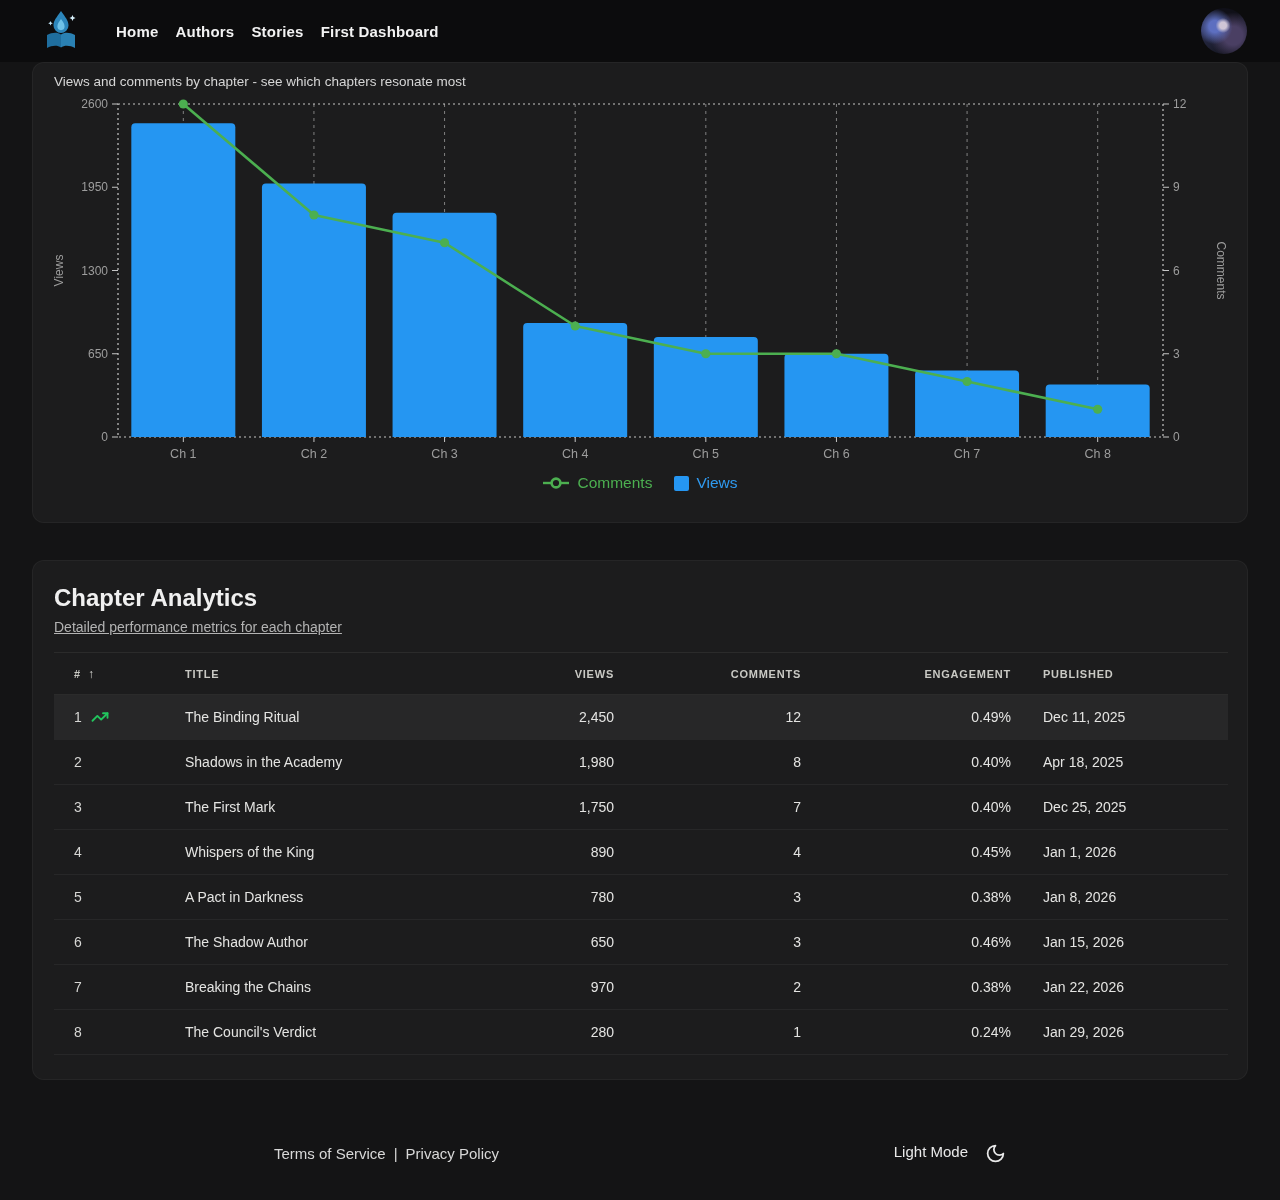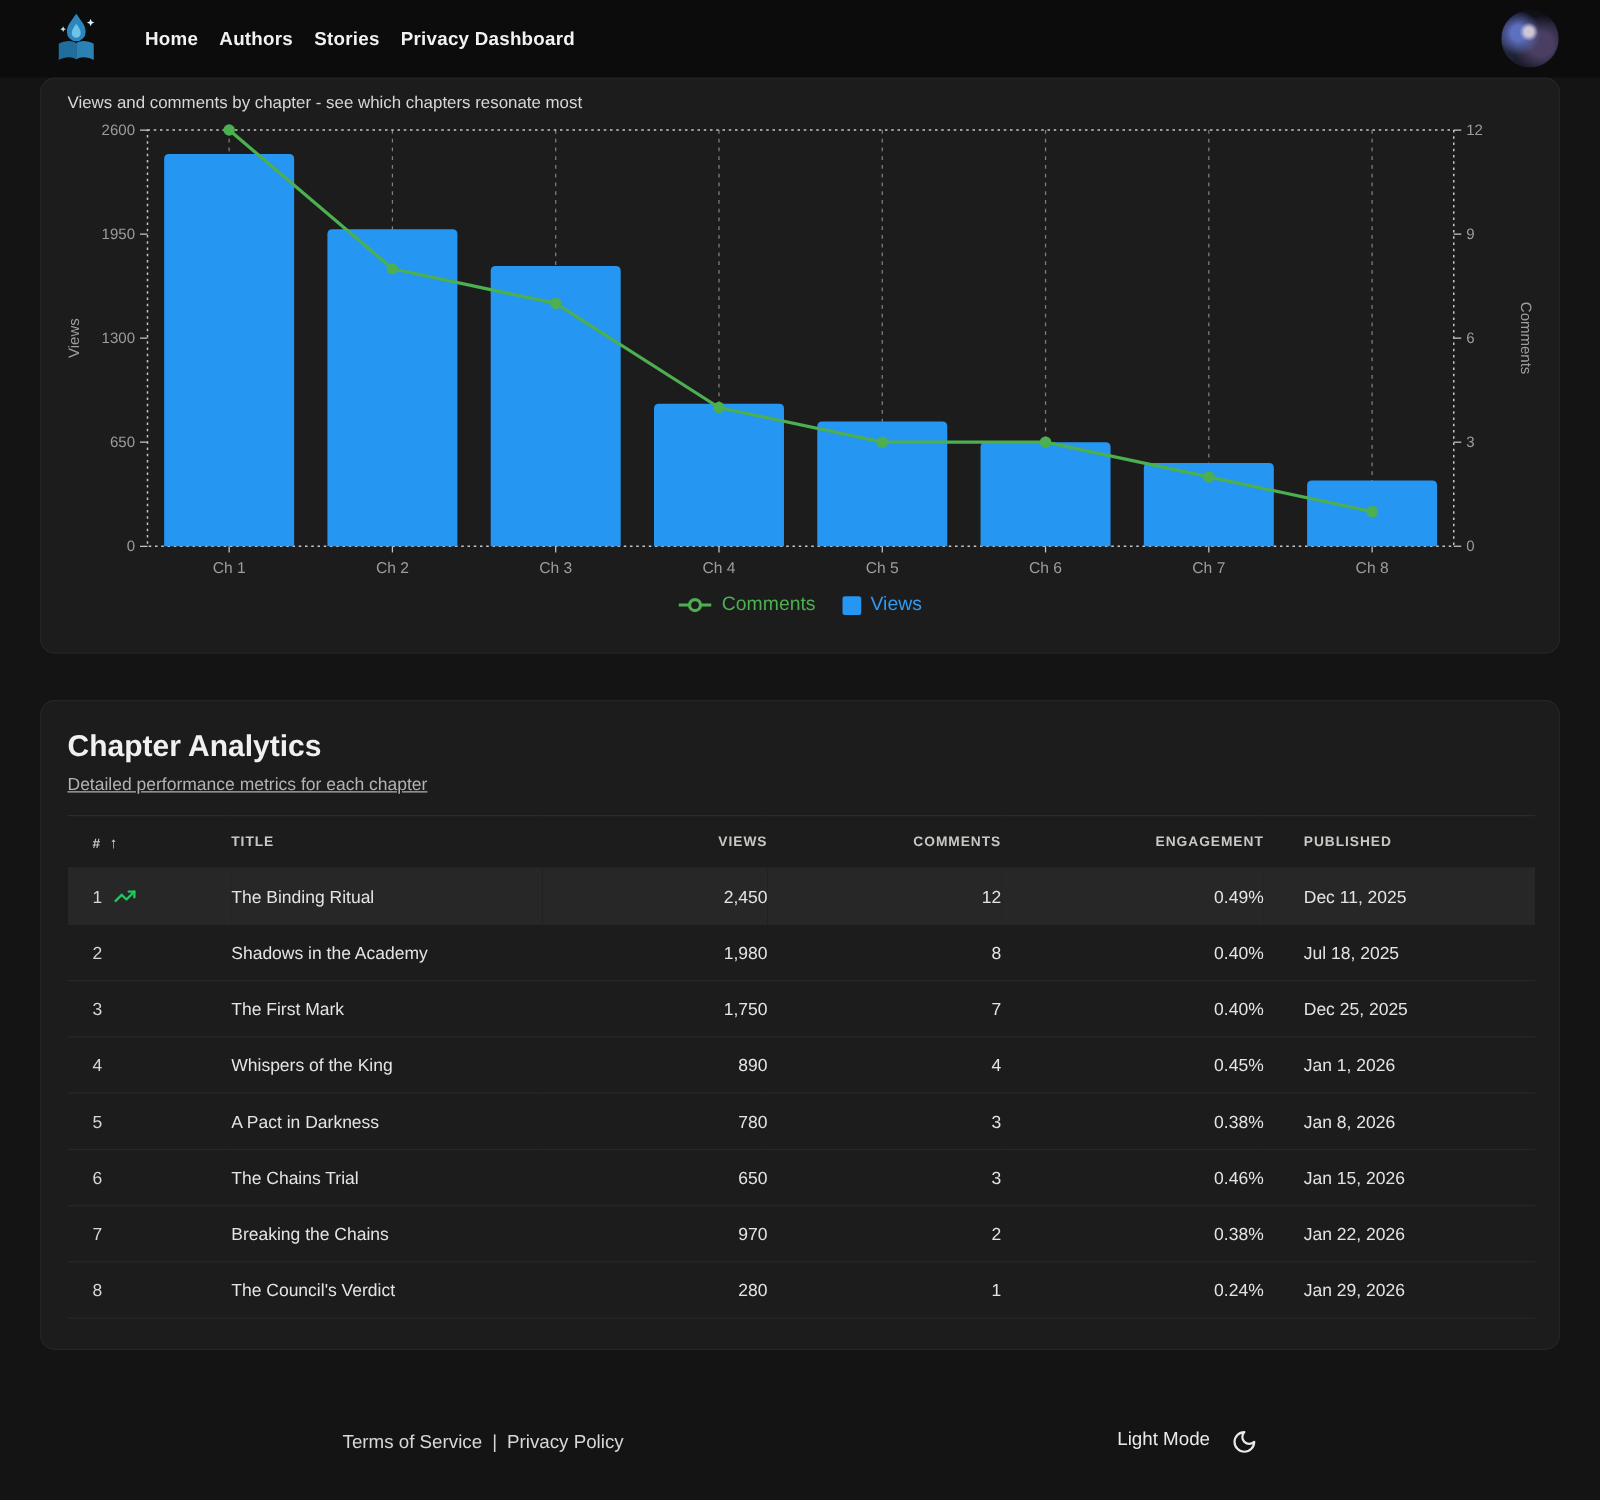--- a/index.html
+++ b/index.html
@@ -98,21 +98,21 @@
       <path d="M6 26 C11 23.2 16.6 23 20 25.4 L20 38.5 C16.6 36 11 36.2 6 39 Z" fill="#1f6e9e"></path>
       <path d="M34 26 C29 23.2 23.4 23 20 25.4 L20 38.5 C23.4 36 29 36.2 34 39 Z" fill="#2a81b3"></path>
       <path d="M31.5 6 l.9 2.1 2.1.9 -2.1.9 -.9 2.1 -.9 -2.1 -2.1 -.9 2.1 -.9 Z" fill="#d8f0fb"></path>
       <path d="M9.5 12 l.7 1.6 1.6.7 -1.6.7 -.7 1.6 -.7 -1.6 -1.6 -.7 1.6 -.7 Z" fill="#bfe4f5"></path>
     </svg>
   </div>
   <nav class="nav-links" id="nav-links">
       <a class="nav-link">Home</a>
       <a class="nav-link">Authors</a>
       <a class="nav-link">Stories</a>
-      <a class="nav-link">Privacy Dashboard</a>
+      <a class="nav-link">First Dashboard</a>
     </nav>
   <div class="avatar"></div>
 </header>
 
 <main>
   <section class="card chart-card">
     <div class="chart-subtitle">Views and comments by chapter - see which chapters resonate most</div>
     <svg id="chart-svg" class="chart-wrap" width="1214" height="375" viewBox="0 0 1214 375">
         <line x1="150.3125" y1="11" x2="150.3125" y2="344" stroke="#9a9a9a" stroke-dasharray="3 4" stroke-width="1" opacity="0.8"></line>
         <line x1="280.9375" y1="11" x2="280.9375" y2="344" stroke="#9a9a9a" stroke-dasharray="3 4" stroke-width="1" opacity="0.8"></line>
@@ -227,21 +227,21 @@
             <td class="al-r">12</td>
             <td class="al-r">0.49%</td>
             <td class="col-pub">Dec 11, 2025</td>
           </tr>
           <tr>
             <td class="col-num cell-num">2</td>
             <td>Shadows in the Academy</td>
             <td class="al-r">1,980</td>
             <td class="al-r">8</td>
             <td class="al-r">0.40%</td>
-            <td class="col-pub">Jul 18, 2025</td>
+            <td class="col-pub">Apr 18, 2025</td>
           </tr>
           <tr>
             <td class="col-num cell-num">3</td>
             <td>The First Mark</td>
             <td class="al-r">1,750</td>
             <td class="al-r">7</td>
             <td class="al-r">0.40%</td>
             <td class="col-pub">Dec 25, 2025</td>
           </tr>
           <tr>
@@ -255,21 +255,21 @@
           <tr>
             <td class="col-num cell-num">5</td>
             <td>A Pact in Darkness</td>
             <td class="al-r">780</td>
             <td class="al-r">3</td>
             <td class="al-r">0.38%</td>
             <td class="col-pub">Jan 8, 2026</td>
           </tr>
           <tr>
             <td class="col-num cell-num">6</td>
-            <td>The Chains Trial</td>
+            <td>The Shadow Author</td>
             <td class="al-r">650</td>
             <td class="al-r">3</td>
             <td class="al-r">0.46%</td>
             <td class="col-pub">Jan 15, 2026</td>
           </tr>
           <tr>
             <td class="col-num cell-num">7</td>
             <td>Breaking the Chains</td>
             <td class="al-r">970</td>
             <td class="al-r">2</td>

